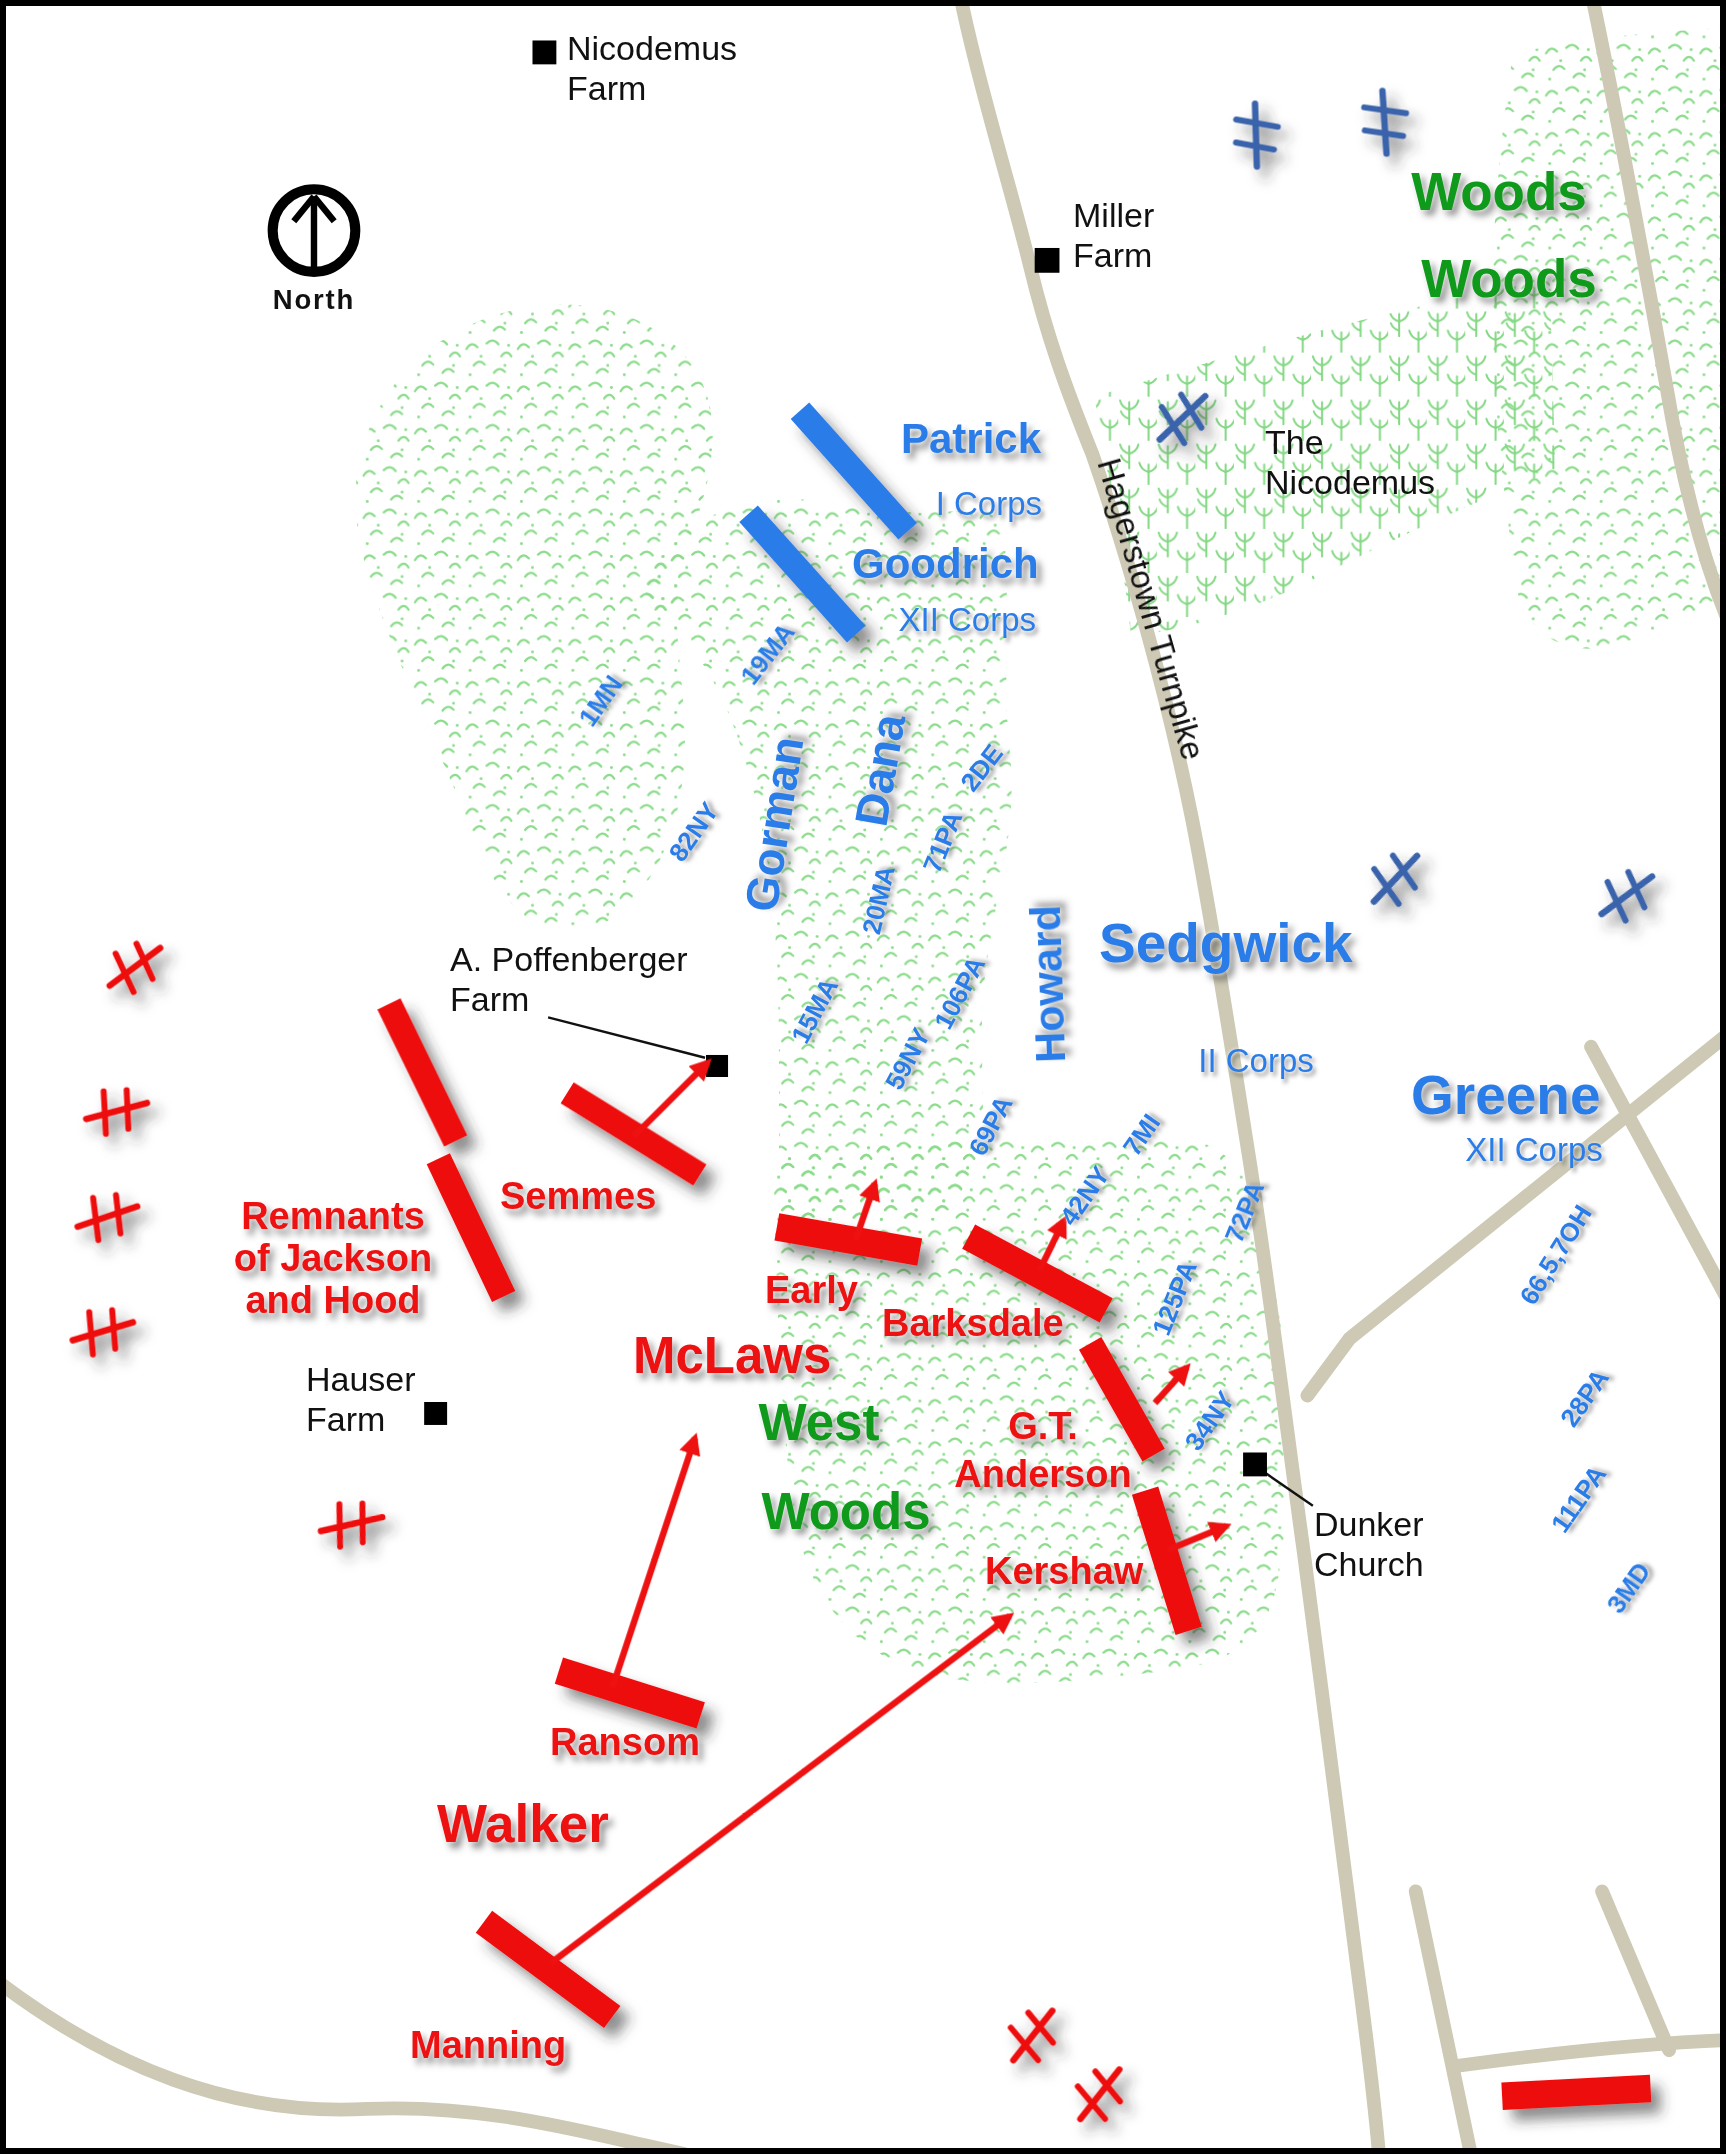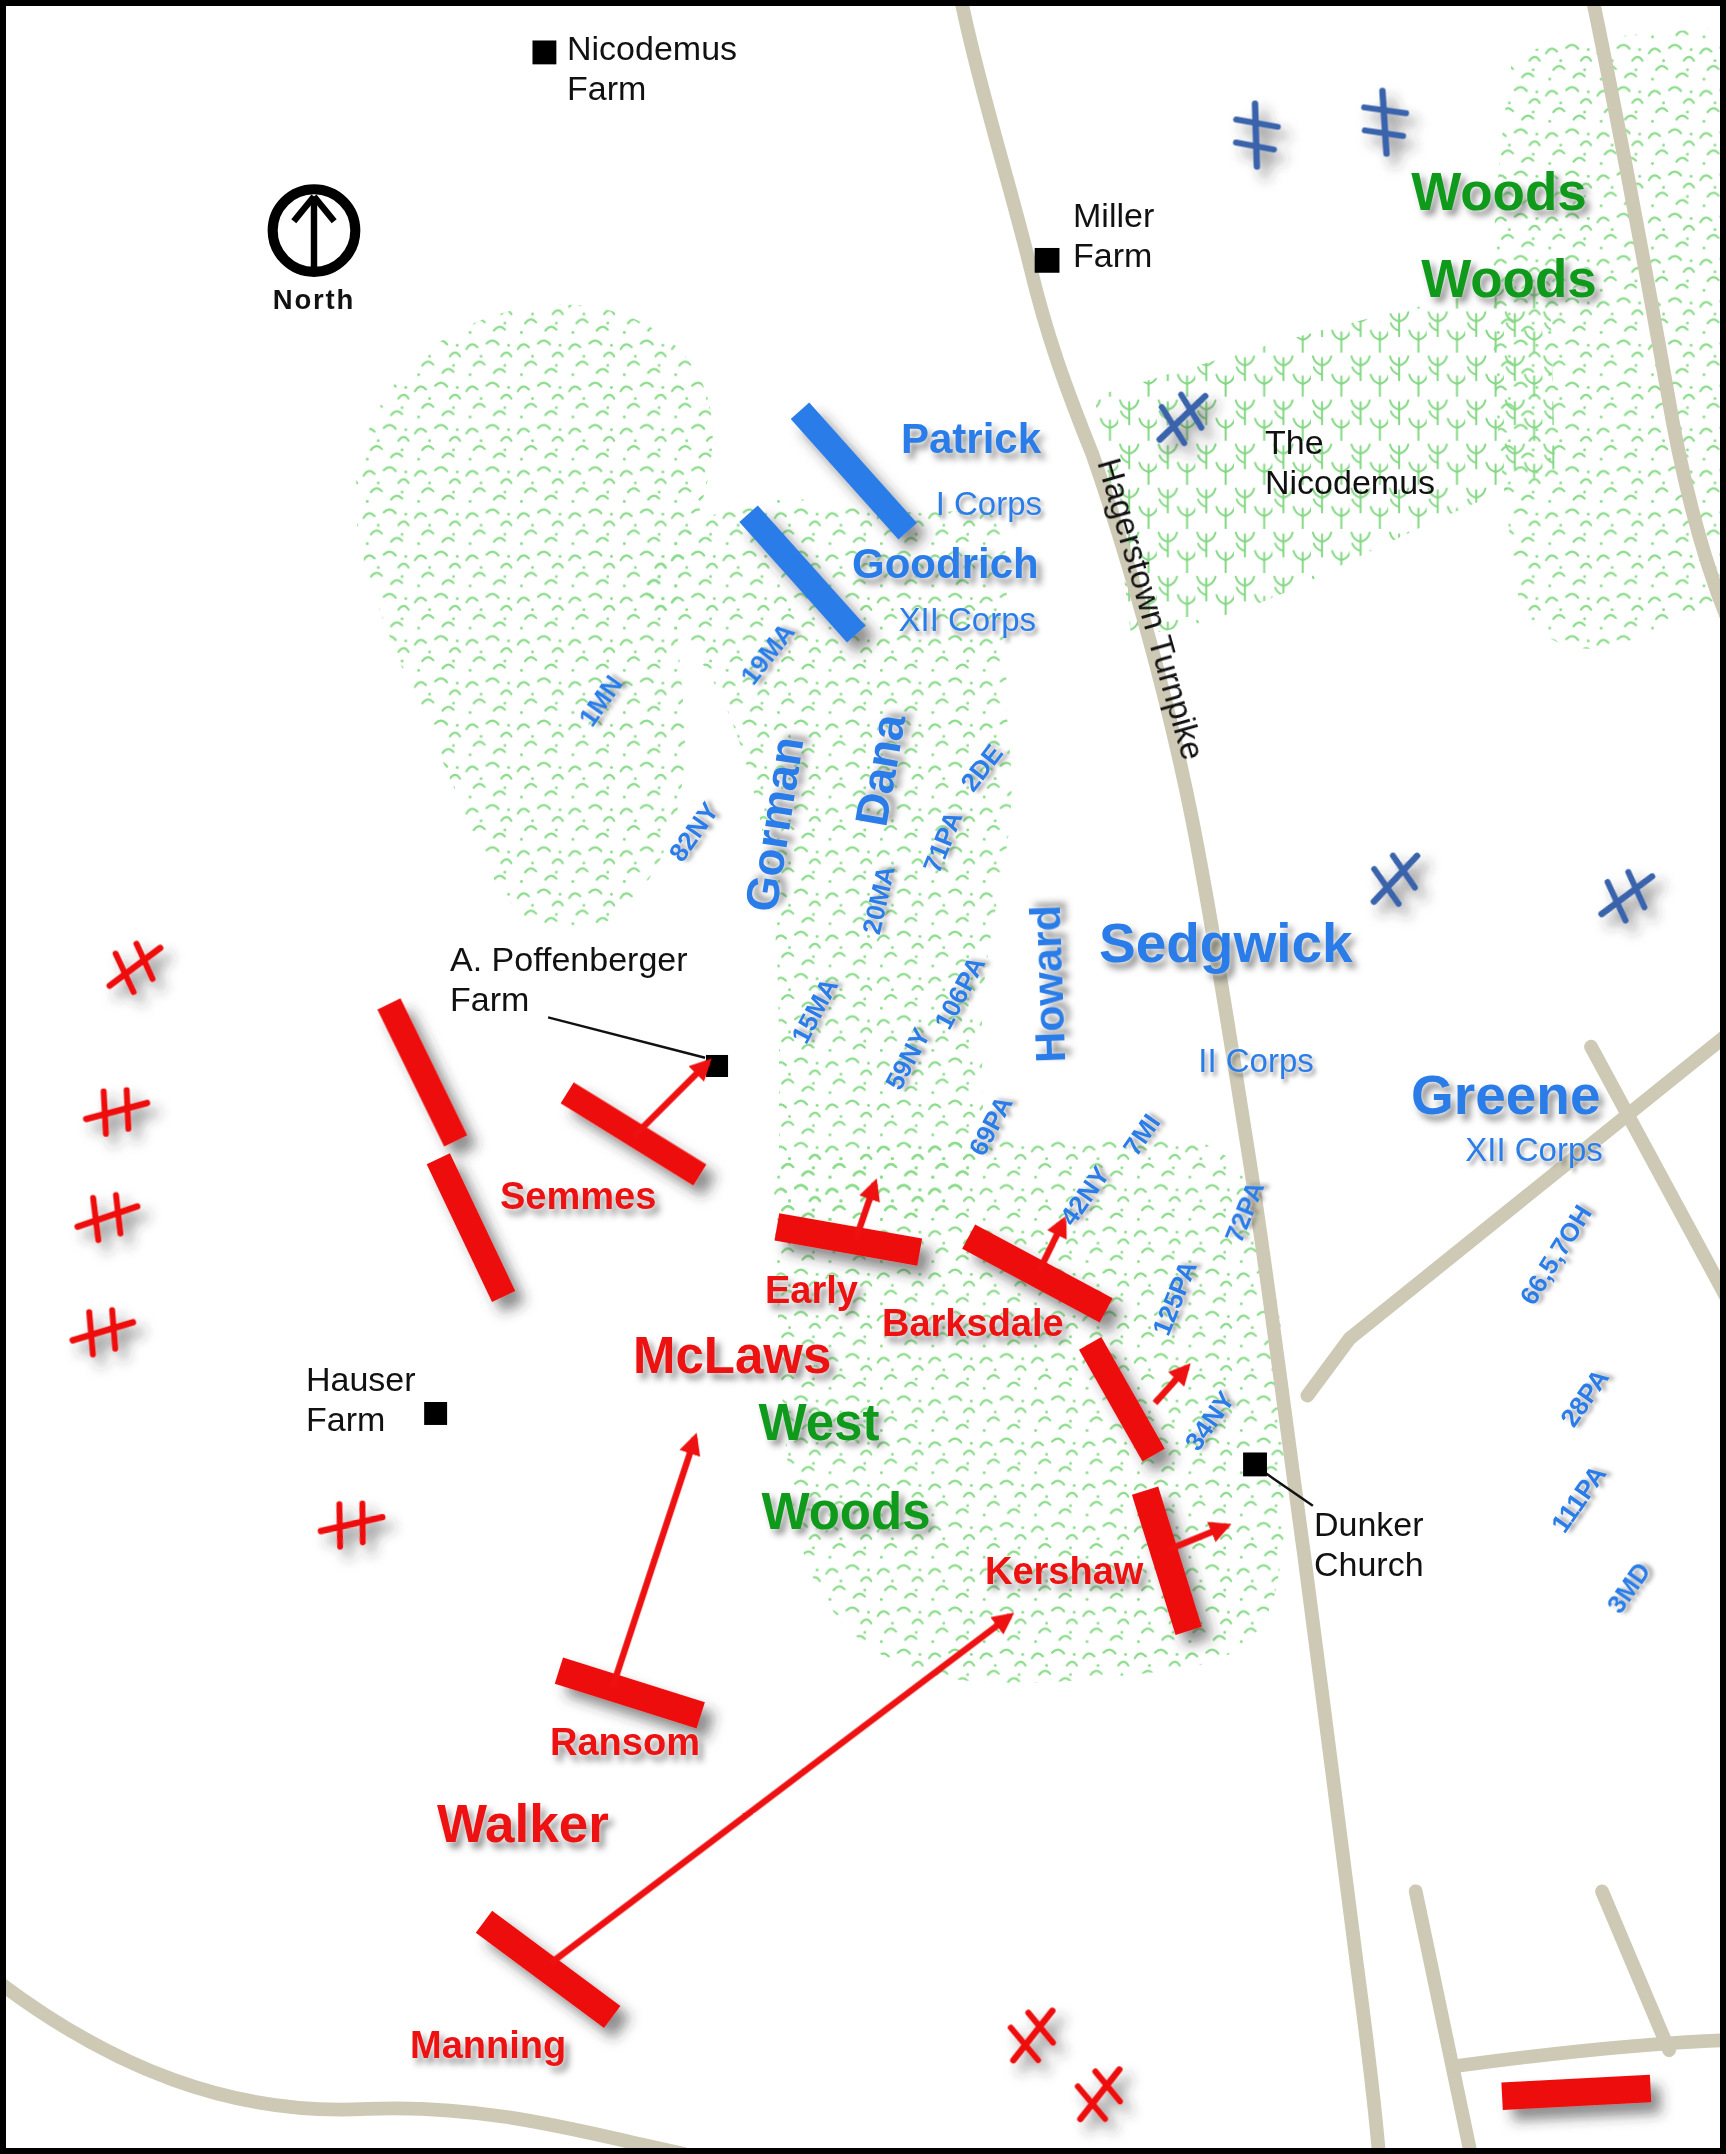--- a/index.html
+++ b/index.html
@@ -240,23 +240,32 @@
 <div class="lbl ctr blue reg shadow-sm" style="left:1142px;top:1135px;transform:translate(-50%,-50%) rotate(-55deg);">7MI</div>
 <div class="lbl ctr blue reg shadow-sm" style="left:1085px;top:1196px;transform:translate(-50%,-50%) rotate(-55deg);">42NY</div>
 <div class="lbl ctr blue reg shadow-sm" style="left:1175px;top:1298px;transform:translate(-50%,-50%) rotate(-68deg);">125PA</div>
 <div class="lbl ctr blue reg shadow-sm" style="left:1210px;top:1421px;transform:translate(-50%,-50%) rotate(-55deg);">34NY</div>
 <div class="lbl ctr blue reg shadow-sm" style="left:1245px;top:1212px;transform:translate(-50%,-50%) rotate(-68deg);">72PA</div>
 <div class="lbl ctr blue reg shadow-sm" style="left:1556px;top:1255px;transform:translate(-50%,-50%) rotate(-58deg);">66,5,7OH</div>
 <div class="lbl ctr blue reg shadow-sm" style="left:1585px;top:1398px;transform:translate(-50%,-50%) rotate(-55deg);">28PA</div>
 <div class="lbl ctr blue reg shadow-sm" style="left:1579px;top:1499px;transform:translate(-50%,-50%) rotate(-55deg);">111PA</div>
 <div class="lbl ctr blue reg shadow-sm" style="left:1629px;top:1588px;transform:translate(-50%,-50%) rotate(-55deg);">3MD</div>
 
+<div class="lbl red cunit shadow" style="left:333px;top:1196px;text-align:center;transform:translateX(-50%);line-height:1.1;">
+  <div>Remnants</div>
+  <div>of Jackson</div>
+  <div>and Hood</div>
+</div>
 <div class="lbl red cunit shadow" style="left:500px;top:1175px;">Semmes</div>
 <div class="lbl red cunit shadow" style="left:765px;top:1269px;">Early</div>
 <div class="lbl red cunit shadow" style="left:882px;top:1302px;">Barksdale</div>
+<div class="lbl red cunit shadow" style="left:1043px;top:1403px;text-align:center;transform:translateX(-50%);line-height:1.25;">
+  <div>G.T.</div>
+  <div>Anderson</div>
+</div>
 <div class="lbl red cunit shadow" style="left:985px;top:1550px;">Kershaw</div>
 <div class="lbl red shadow" style="left:597px;top:1326px;font-size:51px;font-weight:bold;margin-left:36px;">McLaws</div>
 <div class="lbl red cunit shadow" style="left:550px;top:1721px;">Ransom</div>
 <div class="lbl red shadow" style="left:437px;top:1793px;font-size:53px;font-weight:bold;">Walker</div>
 <div class="lbl red cunit shadow" style="left:410px;top:2024px;">Manning</div>
 
 <div id="frame"></div>
 </div>
 
 

